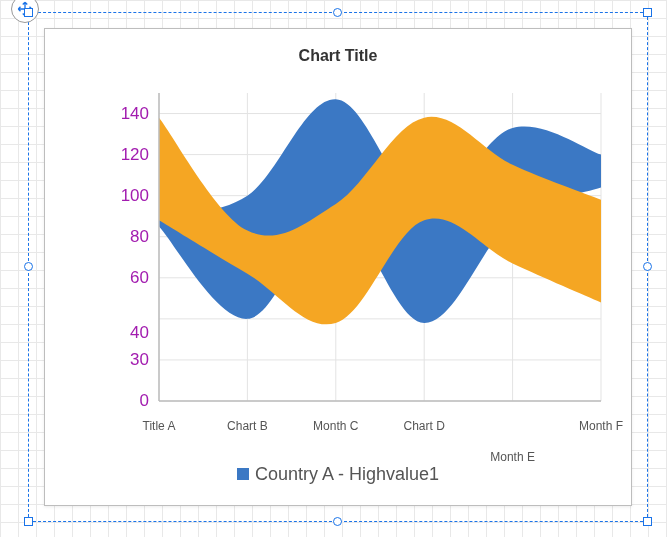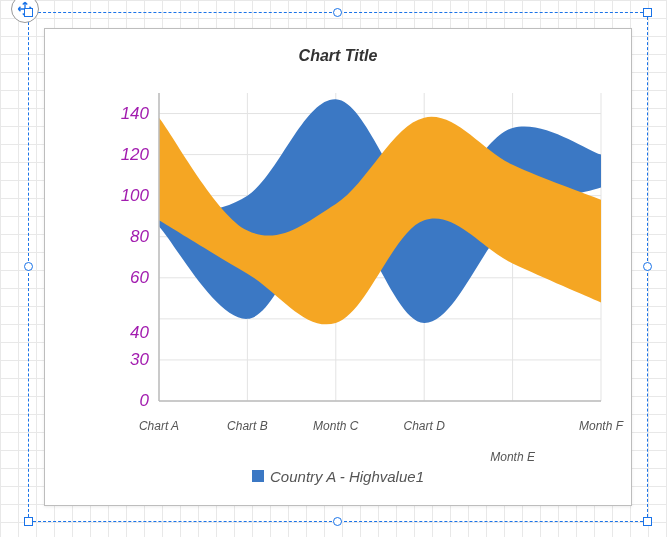--- a/index.html
+++ b/index.html
@@ -29,21 +29,20 @@
 }
 .selection-inner {
   position: absolute;
   left: 44px;
   top: 28px;
   width: 588px;
   height: 478px;
   background: #fff;
   border: 1px solid #bdbdbd;
   box-shadow: 0 1px 3px rgba(0,0,0,0.08);
-  font-style: italic;
 }
 .handle {
   position: absolute;
   width: 9px;
   height: 9px;
   background: #fff;
   border: 1.5px solid #1a73e8;
   border-radius: 50%;
 }
 .handle.sq { border-radius: 0; }
@@ -104,21 +103,21 @@
   font-size: 12px;
   color: #555;
   transform: translateX(-50%);
   white-space: nowrap;
 }
 .legend {
   position: absolute;
   left: 0; right: 0;
   bottom: 20px;
   text-align: center;
-  font-size: 15px;
+  font-size: 18px;
   color: #555;
 }
 .legend-item {
   display: inline-flex;
   align-items: center;
   margin: 0 10px;
 }
 .swatch {
   width: 12px; height: 12px;
   margin-right: 6px;
@@ -175,21 +174,21 @@
         <line x1="220.8" x2="220.8" y1="6" y2="314" stroke="#e3e3e3" stroke-width="1"></line>
         <line x1="309.2" x2="309.2" y1="6" y2="314" stroke="#e3e3e3" stroke-width="1"></line>
         <line x1="397.6" x2="397.6" y1="6" y2="314" stroke="#e3e3e3" stroke-width="1"></line>
         <line x1="486" x2="486" y1="6" y2="314" stroke="#e3e3e3" stroke-width="1"></line>
         <path d="M 44 129.20000000000002 C 59.47 125.60666666666668 101.46000000000001 129.14866666666668 132.4 108.66666666666669 C 163.34 88.18466666666669 189.86 10.722666666666695 220.8 12.160000000000025 C 251.74 13.597333333333355 278.26 111.84933333333333 309.2 116.88 C 340.14 121.91066666666666 366.66 49.53066666666663 397.6 40.90666666666664 C 428.54 32.28266666666664 470.53000000000003 62.92866666666666 486 67.6 L 486 100.45333333333332 C 470.53000000000003 106.20266666666666 428.54 109.59066666666666 397.6 133.30666666666667 C 366.66 157.02266666666668 340.14 236.692 309.2 235.97333333333333 C 278.26 235.25466666666665 251.74 129.9186666666667 220.8 129.20000000000002 C 189.86 128.48133333333334 163.34 230.07000000000002 132.4 231.86666666666667 C 101.46000000000001 233.66333333333333 59.47 155.63666666666666 44 139.46666666666667 Z" fill="#3b78c4" fill-opacity="1" stroke="none"></path>
         <path d="M 44 30.639999999999986 C 59.47 50.40333333333332 101.46000000000001 128.4813333333333 132.4 143.57333333333332 C 163.34 158.66533333333334 189.86 136.64333333333332 220.8 116.88 C 251.74 97.11666666666666 278.26 37.46733333333332 309.2 30.639999999999986 C 340.14 23.81266666666665 366.66 63.49333333333331 397.6 77.86666666666665 C 428.54 92.23999999999998 470.53000000000003 106.66466666666668 486 112.77333333333334 L 486 215.44 C 470.53000000000003 208.61266666666666 428.54 190.8 397.6 176.42666666666668 C 366.66 162.05333333333334 340.14 122.88600000000001 309.2 133.30666666666667 C 278.26 143.72733333333335 251.74 226.63066666666666 220.8 235.97333333333333 C 189.86 245.316 163.34 204.66 132.4 186.69333333333333 C 101.46000000000001 168.72666666666666 59.47 142.64933333333335 44 133.30666666666667 Z" fill="#f5a623" fill-opacity="1" stroke="none"></path>
         <line x1="44" x2="44" y1="6" y2="314" stroke="#bdbdbd" stroke-width="1.5"></line>
         <line x1="44" x2="486" y1="314" y2="314" stroke="#bdbdbd" stroke-width="1.5"></line>
       </svg>
     <div class="x-ticks" id="x-ticks">
-        <div class="x-tick" style="left: 44px;">Chart A</div>
+        <div class="x-tick" style="left: 44px;">Title A</div>
         <div class="x-tick" style="left: 132.4px;">Chart B</div>
         <div class="x-tick" style="left: 220.8px;">Month C</div>
         <div class="x-tick" style="left: 309.2px;">Chart D</div>
         <div class="x-tick" style="left: 397.6px; margin-top: 31px;">Month E</div>
         <div class="x-tick" style="left: 486px;">Month F</div>
       </div>
   </div>
 
   <div class="legend">
     <span class="legend-item">

